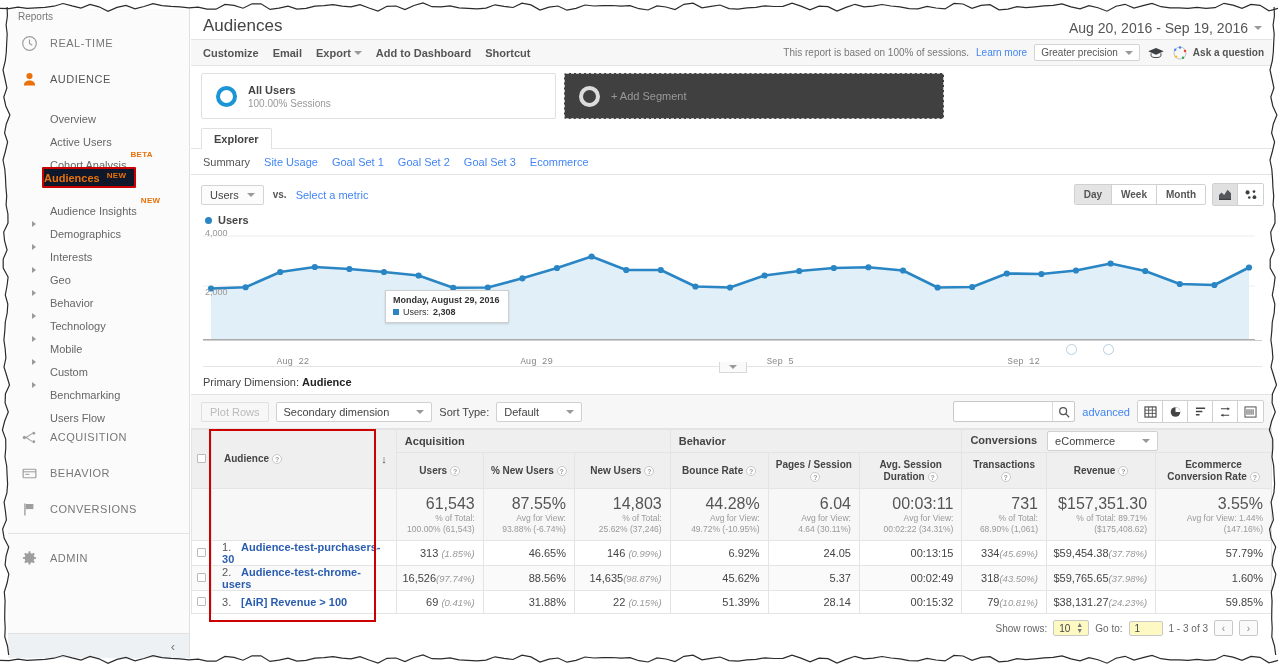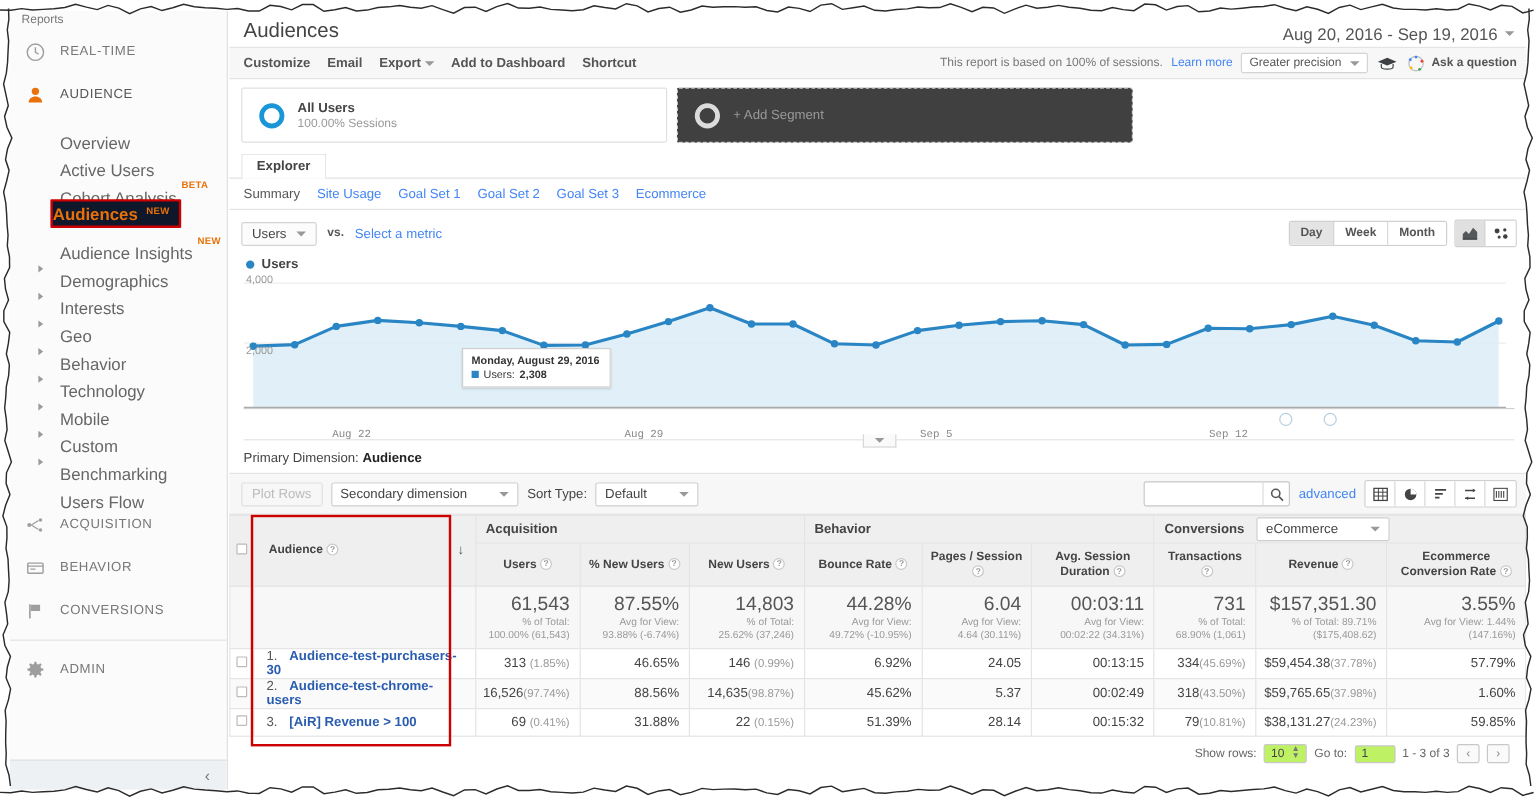--- a/index.html
+++ b/index.html
@@ -49,21 +49,21 @@
   }
   .nav-section.active .slabel { color:#555; }
   .nav-sub {
     display:flex; align-items:center; height:23px; padding-left:42px; cursor:pointer;
     position:relative;
   }
   .nav-sub .arr {
     position:absolute; left:24px; top:50%; transform:translateY(-50%);
     width:0;height:0;border-left:4px solid #9a9a9a;border-top:3px solid transparent;border-bottom:3px solid transparent;
   }
-  .nav-sub .sublabel { font-size:14px; color:#666;margin-top:20px; }
+  .nav-sub .sublabel { font-size:11px; color:#666;margin-top:20px; }
   .badge {
     font-size:8px; font-weight:bold; color:#e8710a; margin-left:4px;
     vertical-align:super; letter-spacing:.3px;
   }
   .hl-audiences {
     display:inline-block; border:2px solid #cc0000; padding:2px 8px 2px 0;
     margin-left:-8px; border-radius:1px; background:#0f172a;
   }
   .hl-audiences .sublabel { color:#e8710a; font-weight:bold; }
   .nav-divider { height:1px; background:#e3e3e3; margin:6px 0; }
@@ -221,34 +221,34 @@
   .cbcell { width:18px; background:#efefef; text-align:center; }
   .cb { width:9px; height:9px; border:1px solid #bbb; background:#fff; display:inline-block; border-radius:1px; }
   .sum-row td { background:#f7f7f7; height:52px; vertical-align:middle; padding:2px 8px 2px 5px; text-align:right; }
   .sum-big { font-size:16px; color:#555; line-height:19px; }
   .sum-sm { font-size:8.5px; color:#999; line-height:11px; }
   .data-row td { height:23px; font-size:11px; color:#444; text-align:right; padding:0 8px 0 5px; background:#fff; }
   .data-row.alt td { background:#fafafa; }
   .aud-cell { text-align:left !important; padding-left:10px !important; }
   .rownum { color:#555; display:inline-block; width:16px; }
   .aud-link { color:#2a5db0; font-weight:bold; text-decoration:none; cursor:pointer; }
-  .pct { color:#999; font-size:9.5px; }
+  .pct { color:#999; font-size:9.5px;font-style:italic; }
   .sortarrow { float:right; color:#555; font-size:11px; margin-right:4px; }
 
   
   .redbox {
     position:absolute; border:2px solid #cc0000; pointer-events:none; z-index:20;
   }
 
   
   .pager {
     display:flex; align-items:center; justify-content:flex-end; gap:6px;
     padding:6px 14px 0 0; font-size:10px; color:#666;
   }
-  .pgbox { border:1px solid #c8c8c8; background:#bef264; border-radius:2px; padding:1px 5px; font-size:10px; color:#444; display:flex; align-items:center; gap:6px; }
+  .pgbox { border:1px solid #c8c8c8; background:#fef9c3; border-radius:2px; padding:1px 5px; font-size:10px; color:#444; display:flex; align-items:center; gap:6px; }
   .pgbtn { border:1px solid #c8c8c8; background:#fafafa; border-radius:2px; width:19px; height:16px; display:flex; align-items:center; justify-content:center; color:#888; font-size:10px; cursor:pointer; }
 </style>
 </head>
 <body>
 
 <div class="app">
 
   <div class="sidebar">
     <div class="reports-label">Reports</div>
 

